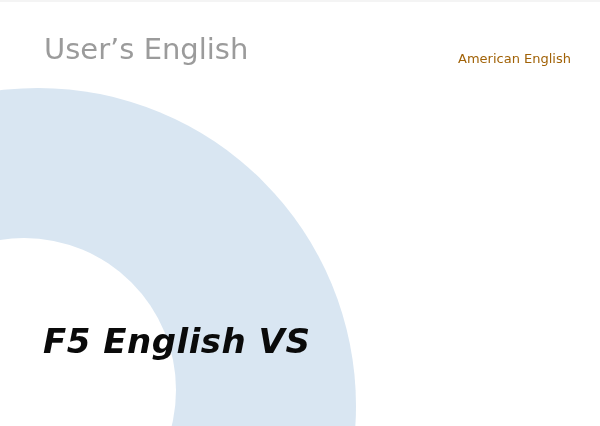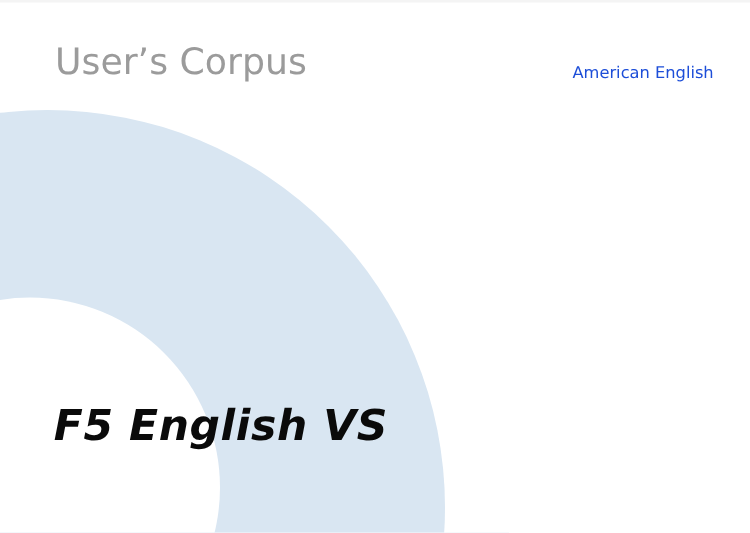--- a/index.html
+++ b/index.html
@@ -1,26 +1,26 @@
 <!DOCTYPE html>
 <html><head>
 <meta charset="utf-8">
 <style>
   html, body { margin: 0; padding: 0; background: #ffffff; }
   body { width: 600px; height: 426px; position: relative; overflow: hidden; font-family: "DejaVu Sans", sans-serif; }
   .topline { position: absolute; left: 0; top: 0; width: 600px; height: 2px; background: #f4f4f4; }
   .ring-outer { position: absolute; border-radius: 50%; background: #d9e6f2; }
   .ring-inner { position: absolute; border-radius: 50%; background: #ffffff; }
   .doc-title { position: absolute; left: 44px; top: 32px; font-size: 29px; color: #9b9b9b; font-weight: normal; letter-spacing: 0px; white-space: nowrap; }
-  .lang { position: absolute; left: 458px; top: 51px; font-size: 13px; color: #1d4ed8; white-space: nowrap; }
+  .lang { position: absolute; left: 458px; top: 51px; font-size: 13px; color: #a16207; white-space: nowrap; }
   .product { position: absolute; left: 43px; top: 321px; font-size: 34px; color: #0a0a0a; font-weight: bold; font-style: italic; white-space: nowrap; letter-spacing: 0.5px; }
 </style>
 </head>
 <body>
 
 <div class="topline"></div>
 
 <div class="ring-outer" style="left:-280px; top:88px; width:636px; height:636px;"></div>
 <div class="ring-inner" style="left:-128px; top:238px; width:304px; height:304px;"></div>
 
-<div class="doc-title">User’s Corpus</div>
+<div class="doc-title">User’s English</div>
 <div class="lang">American English</div>
 <div class="product">F5 English VS</div>
 
 </body></html>

